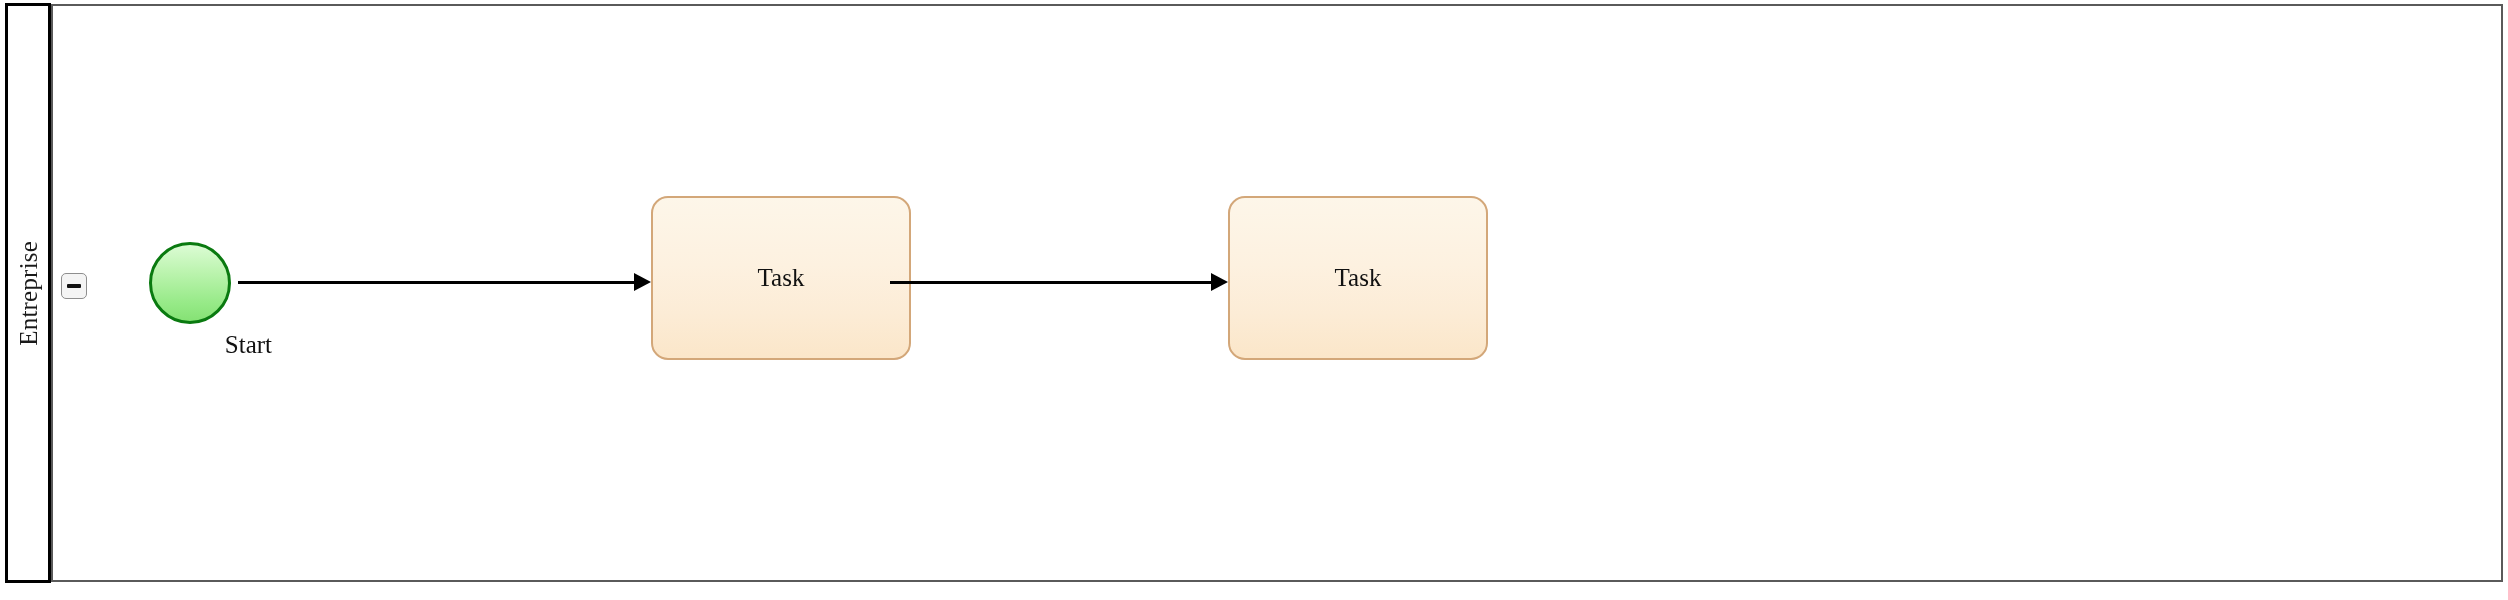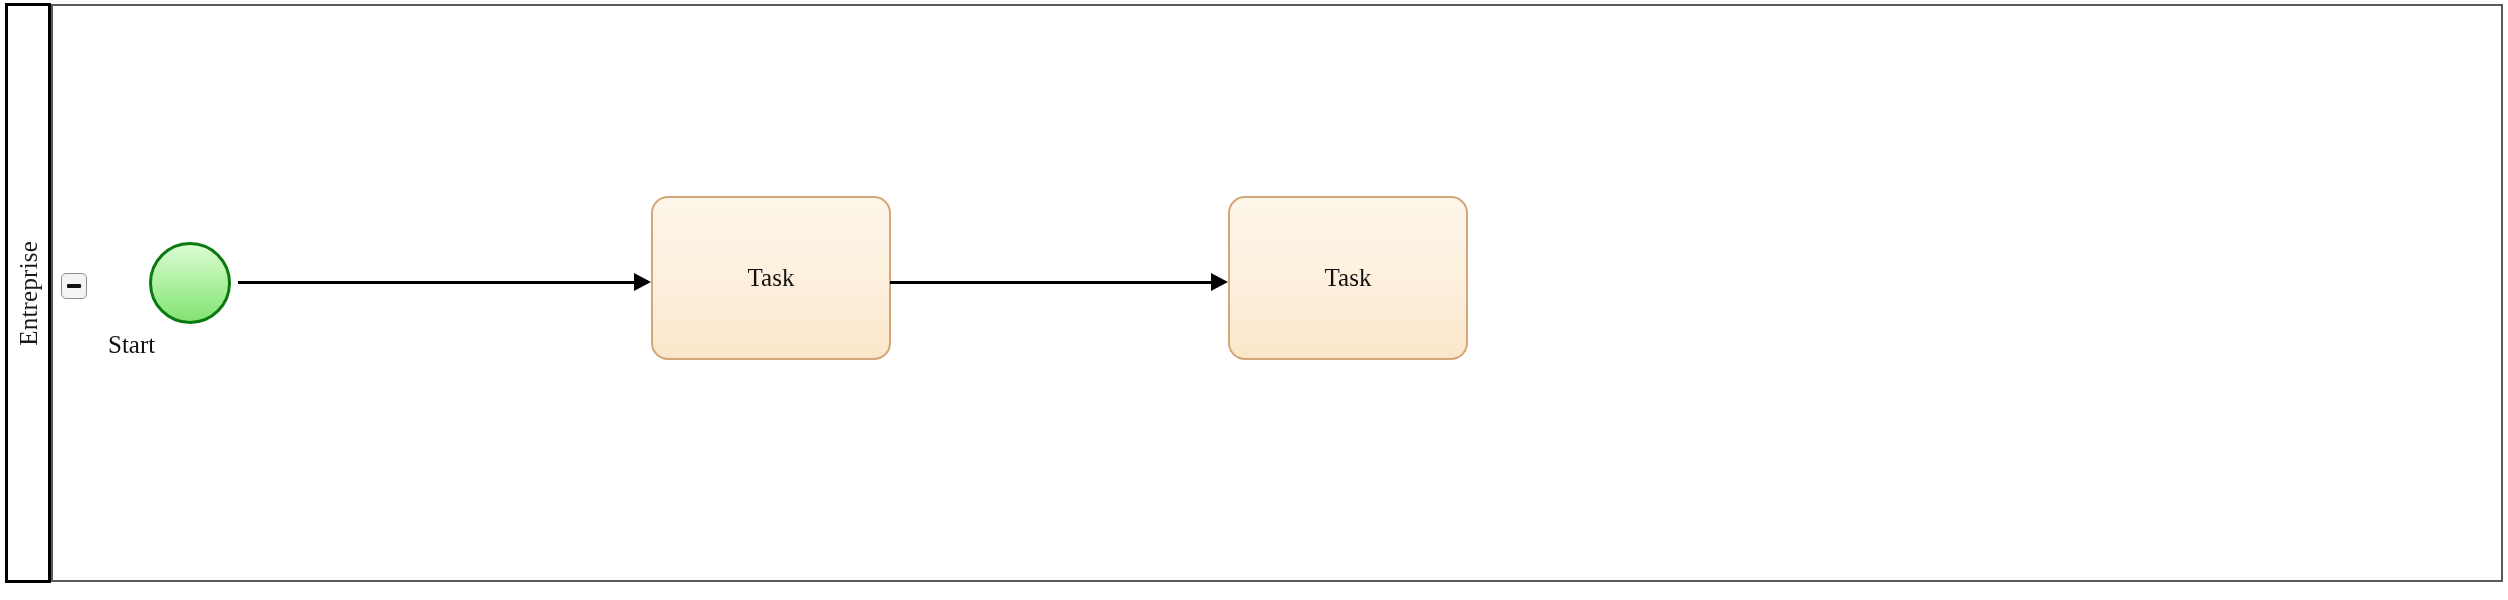--- a/index.html
+++ b/index.html
@@ -89,31 +89,31 @@
     left: 148px;
     top: 241px;
     width: 84px;
     height: 84px;
   }
   .start-event-label {
     position: absolute;
     left: 108px;
     top: 331px;
     width: 164px;
-    text-align: left;
+    text-align: right;
     font-size: 25px;
     color: #111111;
     white-space: nowrap;
   }
 
   
   .task {
     position: absolute;
     top: 196px;
-    width: 240px;
+    width: 260px;
     height: 164px;
     box-sizing: border-box;
     border: 2px solid #d3a779;
     border-radius: 17px;
     background: linear-gradient(to bottom, #fdf6e9 0%, #fdf1e0 42%, #fcecd6 72%, #fbe6c9 100%);
     display: flex;
     align-items: center;
     justify-content: center;
   }
   .task-label {

